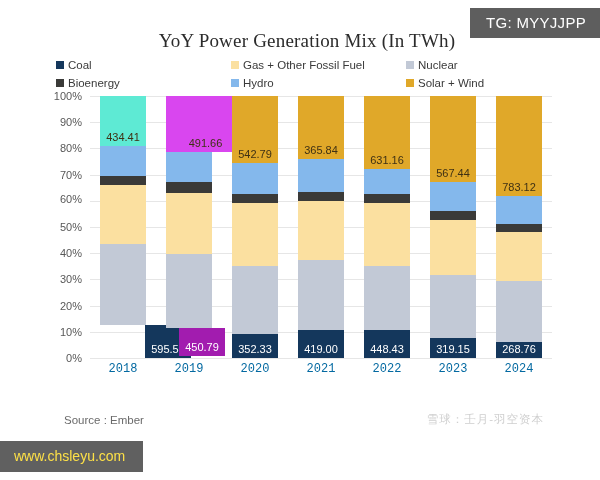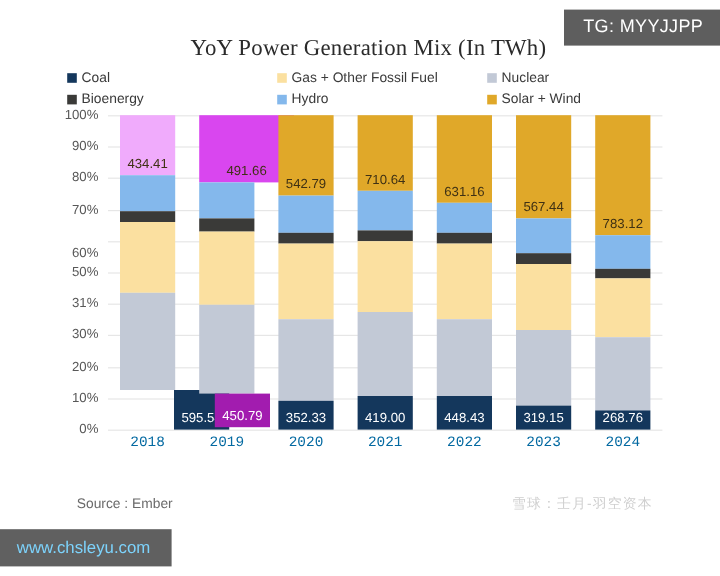--- a/index.html
+++ b/index.html
@@ -25,21 +25,21 @@
     font-size: 15px;
     letter-spacing: 0.3px;
     padding: 6px 14px 7px 16px;
     font-family: "Liberation Sans", sans-serif;
   }
   .url-banner {
     position: absolute;
     left: 0px;
     bottom: 8px;
     background: #606060;
-    color: #7dd3fc;
+    color: #fde047;
     font-size: 14px;
     padding: 7px 18px 8px 14px;
     font-family: "Liberation Sans", sans-serif;
   }
 
   
   .card {
     position: absolute;
     left: 30px;
     top: 26px;
@@ -225,44 +225,44 @@
       <span>Solar + Wind</span>
     </div>
   </div>
 
   <div class="plot-wrap">
     <div class="y-axis">
         <div class="y-tick" style="top: 262px;">0%</div>
         <div class="y-tick" style="top: 235.8px;">10%</div>
         <div class="y-tick" style="top: 209.6px;">20%</div>
         <div class="y-tick" style="top: 183.4px;">30%</div>
-        <div class="y-tick" style="top: 157.2px;">31%</div>
+        <div class="y-tick" style="top: 157.2px;">40%</div>
         <div class="y-tick" style="top: 131px;">50%</div>
-        <div class="y-tick" style="top: 115px;">60%</div>
+        <div class="y-tick" style="top: 103px;">60%</div>
         <div class="y-tick" style="top: 78.6px;">70%</div>
         <div class="y-tick" style="top: 52.4px;">80%</div>
         <div class="y-tick" style="top: 26.2px;">90%</div>
         <div class="y-tick" style="top: 0px;">100%</div>
       </div>
     <div class="grid-area">
         <div class="gridline" style="top: 262px; background: rgb(230, 230, 230);"></div>
         <div class="gridline" style="top: 235.8px; background: rgb(230, 230, 230);"></div>
         <div class="gridline" style="top: 209.6px; background: rgb(230, 230, 230);"></div>
         <div class="gridline" style="top: 183.4px; background: rgb(230, 230, 230);"></div>
         <div class="gridline" style="top: 157.2px; background: rgb(230, 230, 230);"></div>
         <div class="gridline" style="top: 131px; background: rgb(230, 230, 230);"></div>
         <div class="gridline" style="top: 104.8px; background: rgb(230, 230, 230);"></div>
         <div class="gridline" style="top: 78.6px; background: rgb(230, 230, 230);"></div>
         <div class="gridline" style="top: 52.4px; background: rgb(230, 230, 230);"></div>
         <div class="gridline" style="top: 26.2px; background: rgb(230, 230, 230);"></div>
         <div class="gridline" style="top: 0px; background: rgb(230, 230, 230);"></div>
       </div>
     <div class="bars">
         <div class="bar-col">
-          <div class="seg" style="height: 49.78px; background: #f0abfc;">
+          <div class="seg" style="height: 49.78px; background: #5eead4;">
             <span class="seg-label label-top">434.41</span>
           </div>
           <div class="seg" style="height: 30.13px; background: rgb(132, 184, 236);"></div>
           <div class="seg" style="height: 9.17px; background: rgb(58, 58, 56);"></div>
           <div class="seg" style="height: 58.95px; background: rgb(251, 224, 160);"></div>
           <div class="seg" style="height: 81.22px; background: rgb(194, 201, 214);"></div>
           <div class="seg" style="height: 32.75px; background: rgb(20, 55, 92); margin-left: 45px;">
             <span class="seg-label label-bottom">595.54</span>
           </div>
         </div>
@@ -285,21 +285,21 @@
           <div class="seg" style="height: 31.44px; background: rgb(132, 184, 236);"></div>
           <div class="seg" style="height: 9.17px; background: rgb(58, 58, 56);"></div>
           <div class="seg" style="height: 62.88px; background: rgb(251, 224, 160);"></div>
           <div class="seg" style="height: 68.12px; background: rgb(194, 201, 214);"></div>
           <div class="seg" style="height: 23.58px; background: rgb(20, 55, 92);">
             <span class="seg-label label-bottom">352.33</span>
           </div>
         </div>
         <div class="bar-col">
           <div class="seg" style="height: 62.88px; background: rgb(224, 168, 41);">
-            <span class="seg-label label-top">710.64</span>
+            <span class="seg-label label-top">365.84</span>
           </div>
           <div class="seg" style="height: 32.75px; background: rgb(132, 184, 236);"></div>
           <div class="seg" style="height: 9.17px; background: rgb(58, 58, 56);"></div>
           <div class="seg" style="height: 58.95px; background: rgb(251, 224, 160);"></div>
           <div class="seg" style="height: 70.74px; background: rgb(194, 201, 214);"></div>
           <div class="seg" style="height: 27.51px; background: rgb(20, 55, 92);">
             <span class="seg-label label-bottom">419.00</span>
           </div>
         </div>
         <div class="bar-col">

